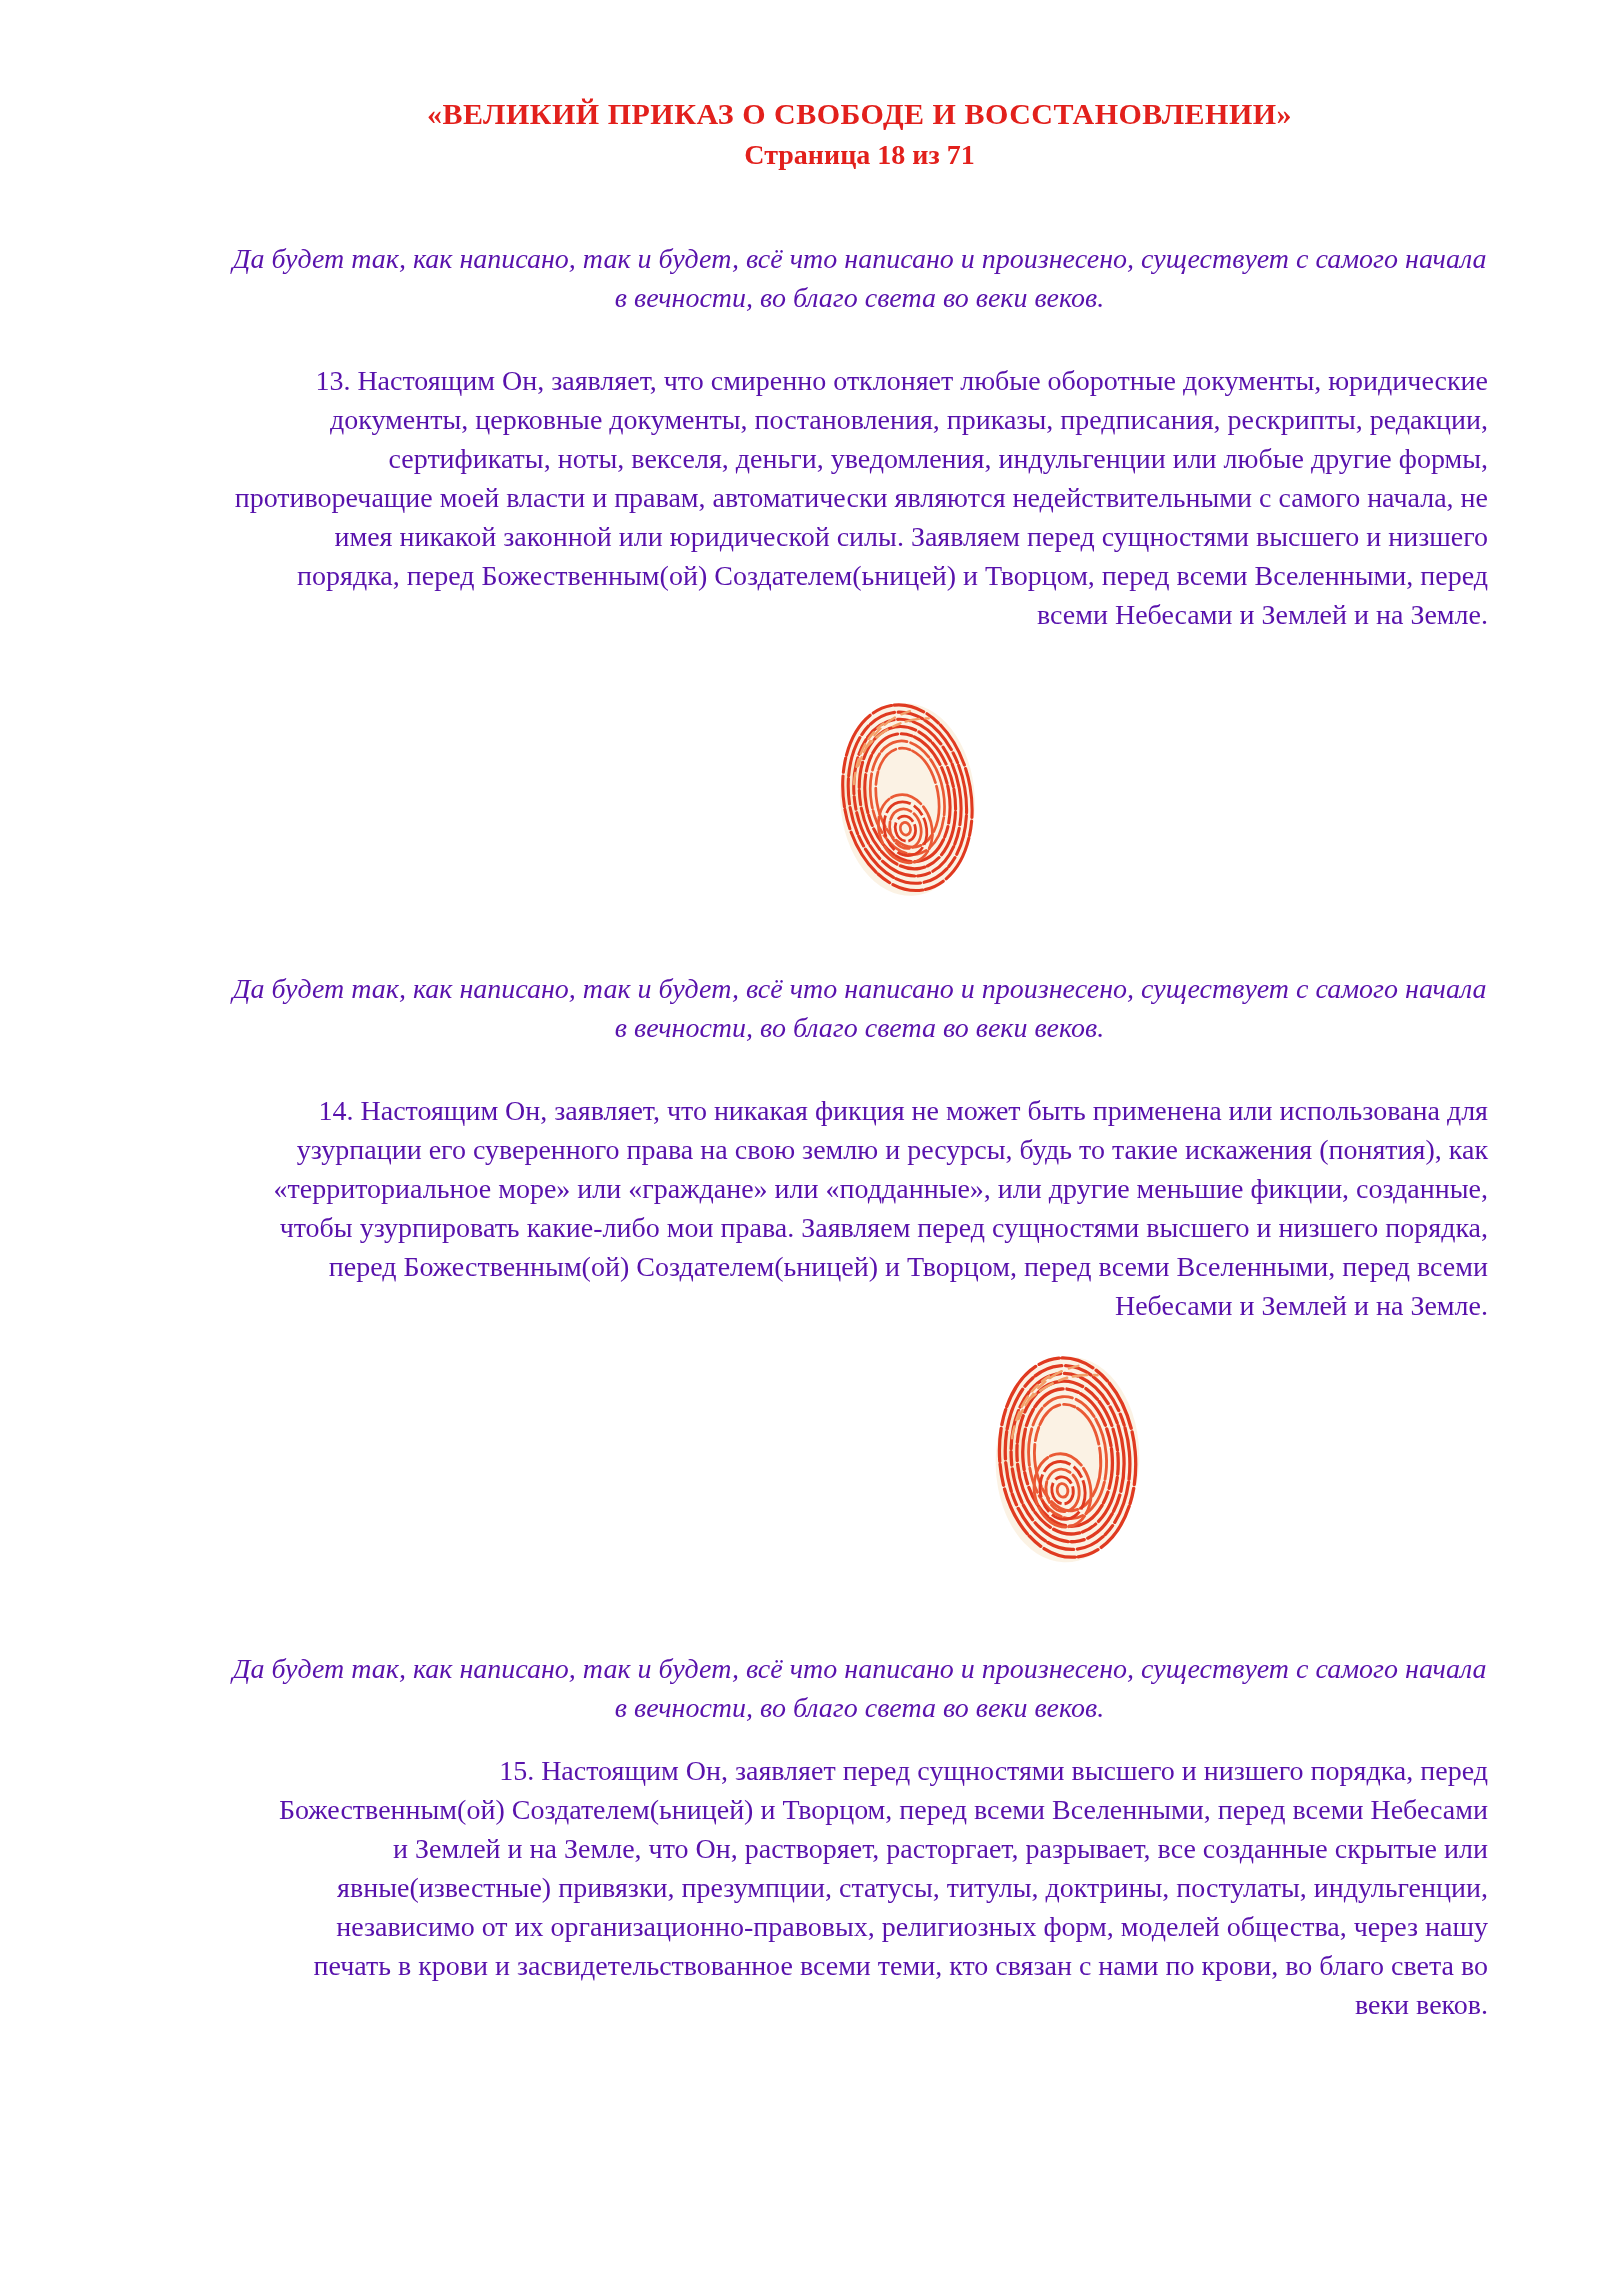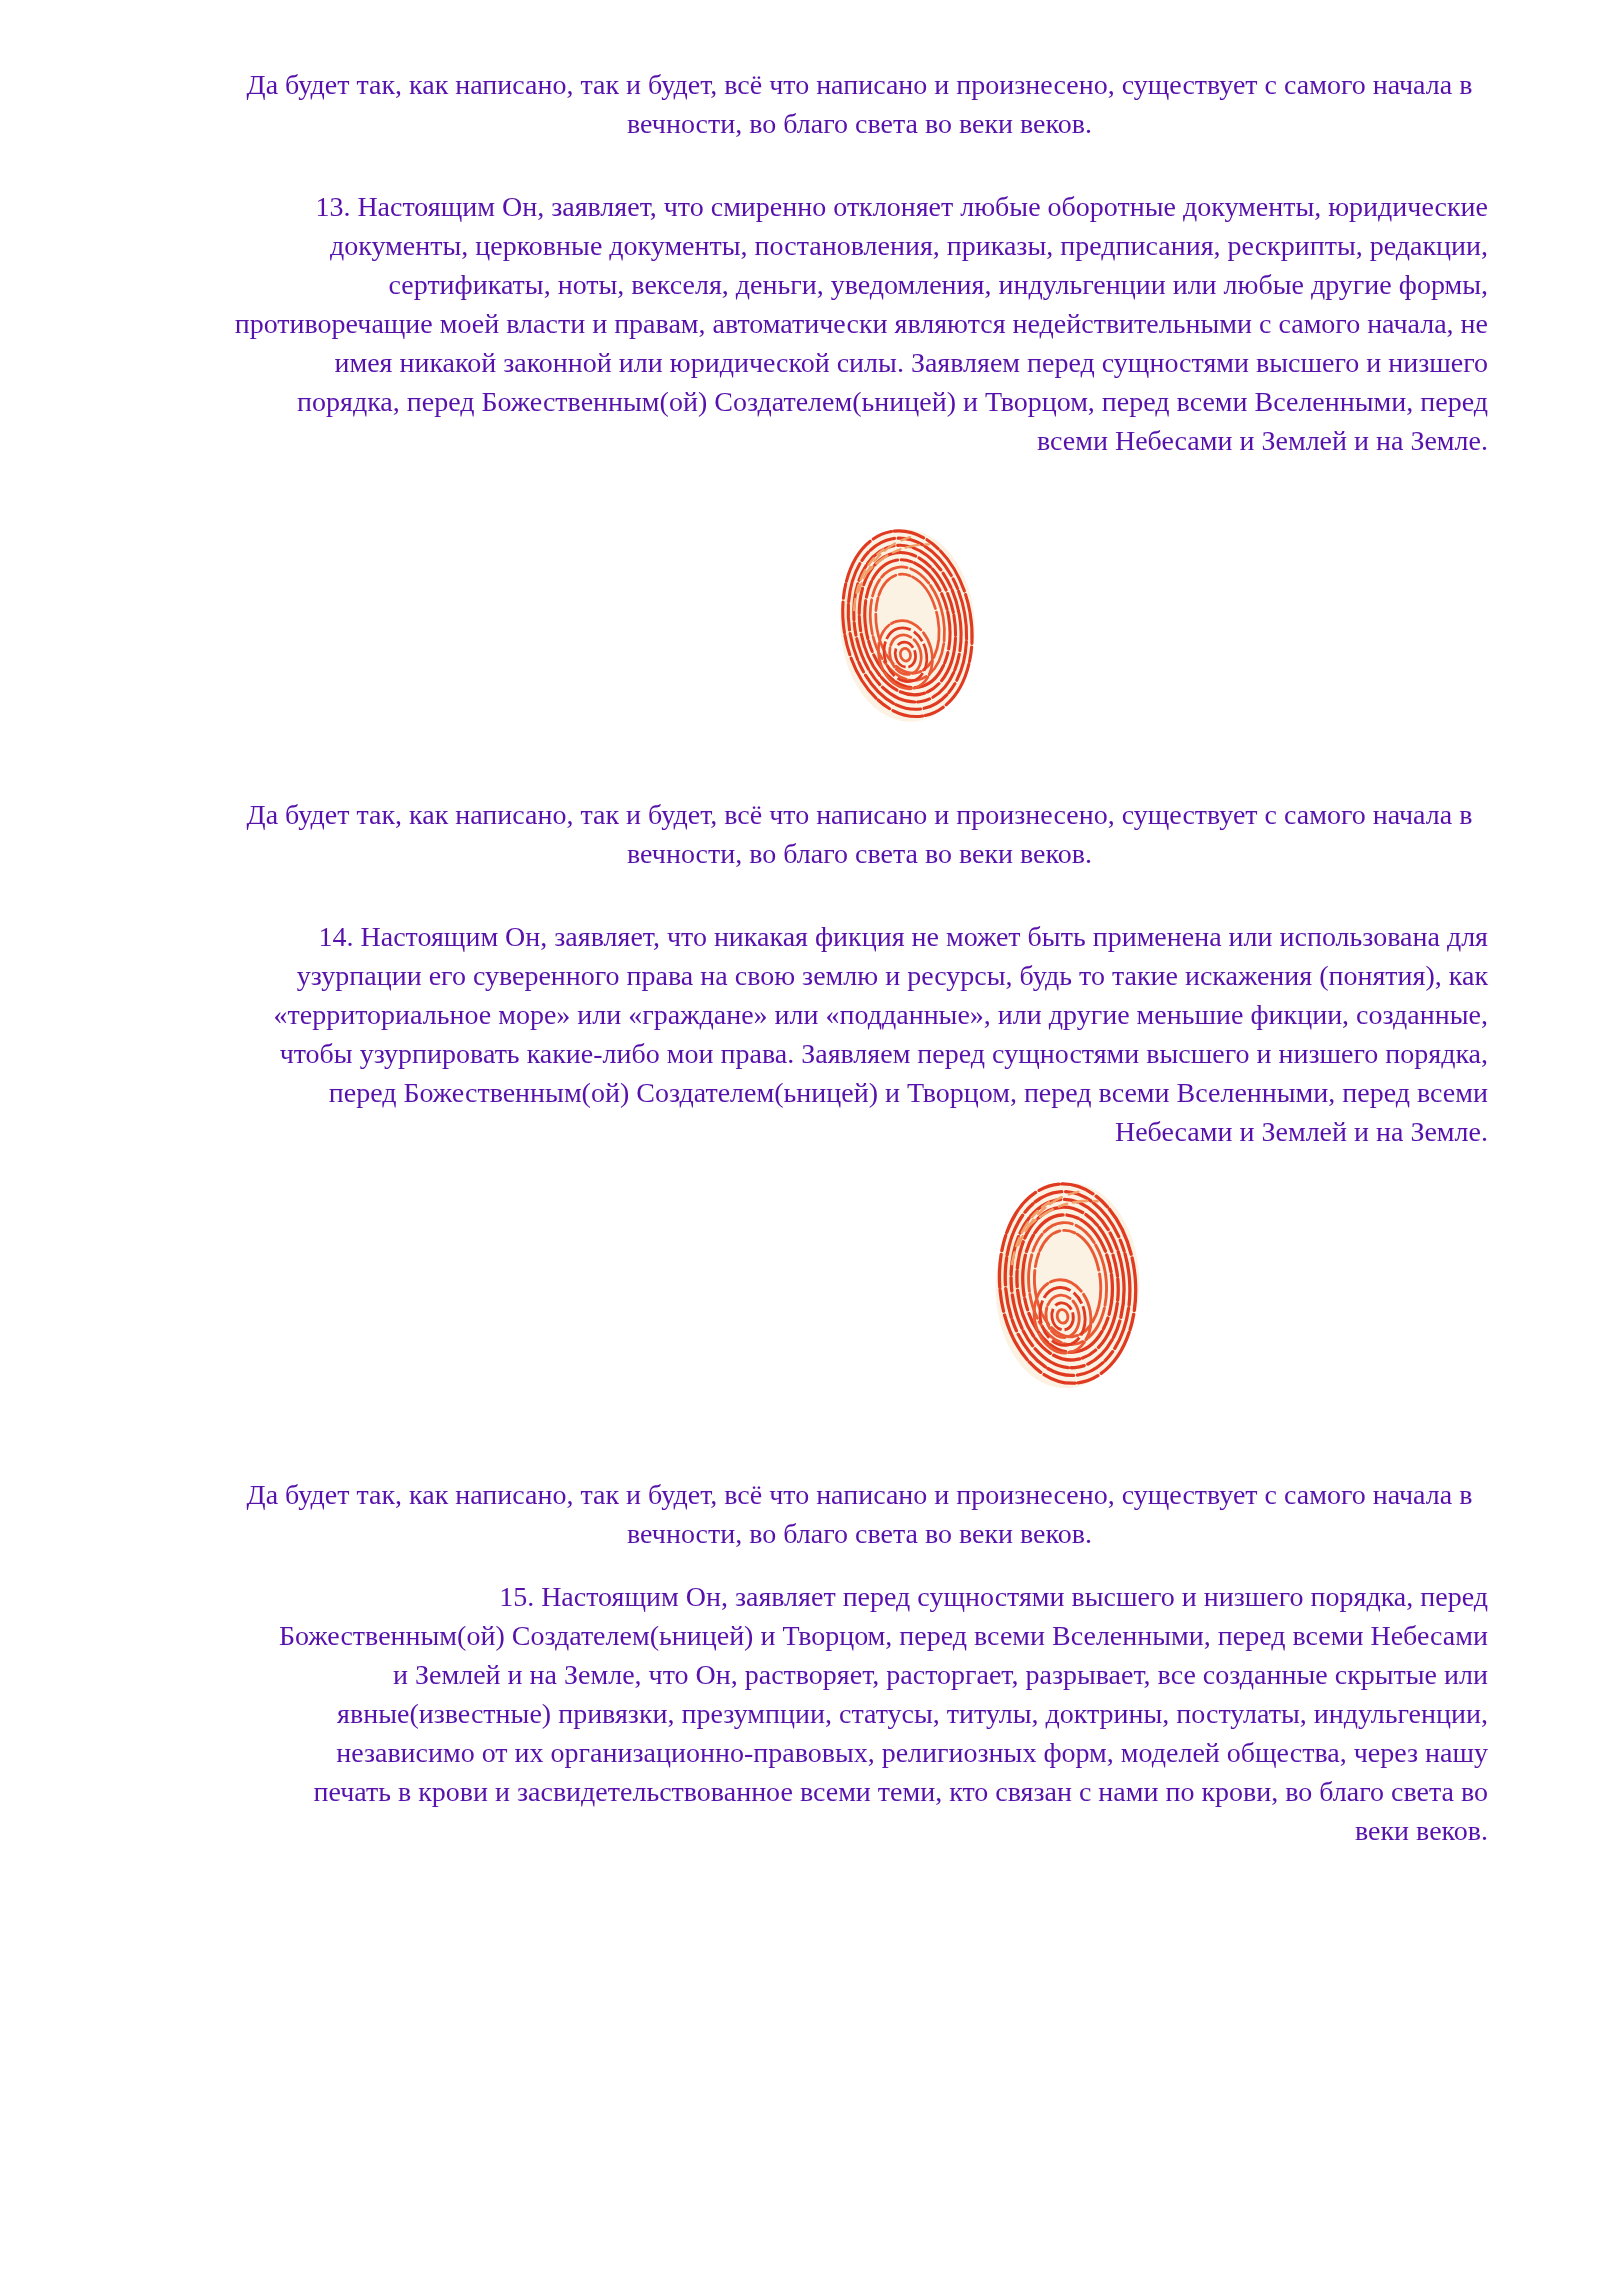--- a/index.html
+++ b/index.html
@@ -31,20 +31,21 @@
     padding-top:94px;
     text-align:center;
     color:var(--title-color);
     font-weight:bold;
   }
   .doc-title{font-size:30px;line-height:39px;letter-spacing:0.5px;}
   .doc-page-label{font-size:28px;line-height:39px;margin-top:2px;}
   p{margin:0;}
   .blessing{
     text-align:center;
+    font-style:italic;
   }
   .blessing.first{margin-top:65px;}
   .blessing.second{margin-top:53px;}
   .blessing.third{margin-top:69px;}
   .body-paragraph{
     text-align:right;
     margin-top:44px;
   }
   .body-paragraph.p15{margin-top:24.5px;margin-left:44px;}
   .fp-row{
@@ -91,20 +92,24 @@
       <path class="fp-ridge-light" d="M30 80 Q50 30 95 22" stroke-dasharray="10 6 14 8"></path>
       <path class="fp-ridge-light" d="M24 100 Q30 55 60 35" stroke-dasharray="12 7 9 6"></path>
       <path class="fp-ridge-light" d="M40 60 Q70 30 110 32" stroke-dasharray="9 6 15 7"></path>
     </symbol>
   </defs>
 </svg>
 
 <div class="page">
   <div class="content">
 
+    <div class="doc-header">
+      <div class="doc-title">«ВЕЛИКИЙ ПРИКАЗ О СВОБОДЕ И ВОССТАНОВЛЕНИИ»</div>
+      <div class="doc-page-label">Страница 18 из 71</div>
+    </div>
 
     <p class="blessing first">Да будет так, как написано, так и будет, всё что написано и произнесено, существует с самого начала в вечности, во благо света во веки веков.</p>
 
     <p class="body-paragraph p13">13. Настоящим Он, заявляет, что смиренно отклоняет любые оборотные документы, юридические документы, церковные документы, постановления, приказы, предписания, рескрипты, редакции, сертификаты, ноты, векселя, деньги, уведомления, индульгенции или любые другие формы, противоречащие моей власти и правам, автоматически являются недействительными с самого начала, не имея никакой законной или юридической силы. Заявляем перед сущностями высшего и низшего порядка, перед Божественным(ой) Создателем(ьницей) и Творцом, перед всеми Вселенными, перед всеми Небесами и Землей и на Земле.</p>
 
     <div class="fp-row first">
       <svg class="fp" width="149" height="221" viewBox="0 0 164 240" role="img">
         <use href="#fp-symbol"></use>
       </svg>
     </div>

